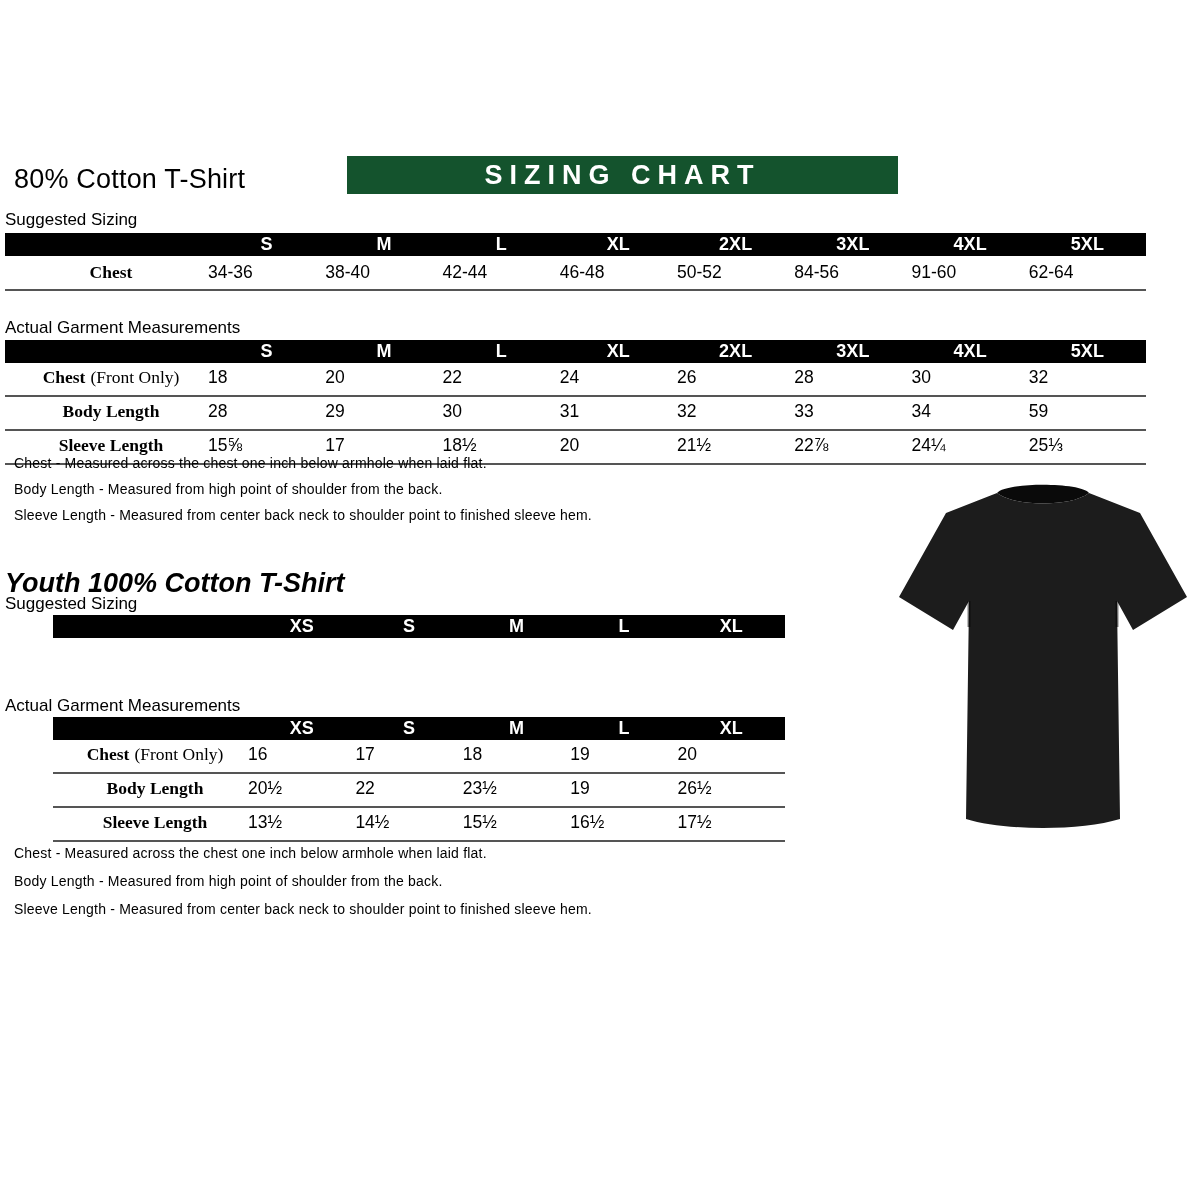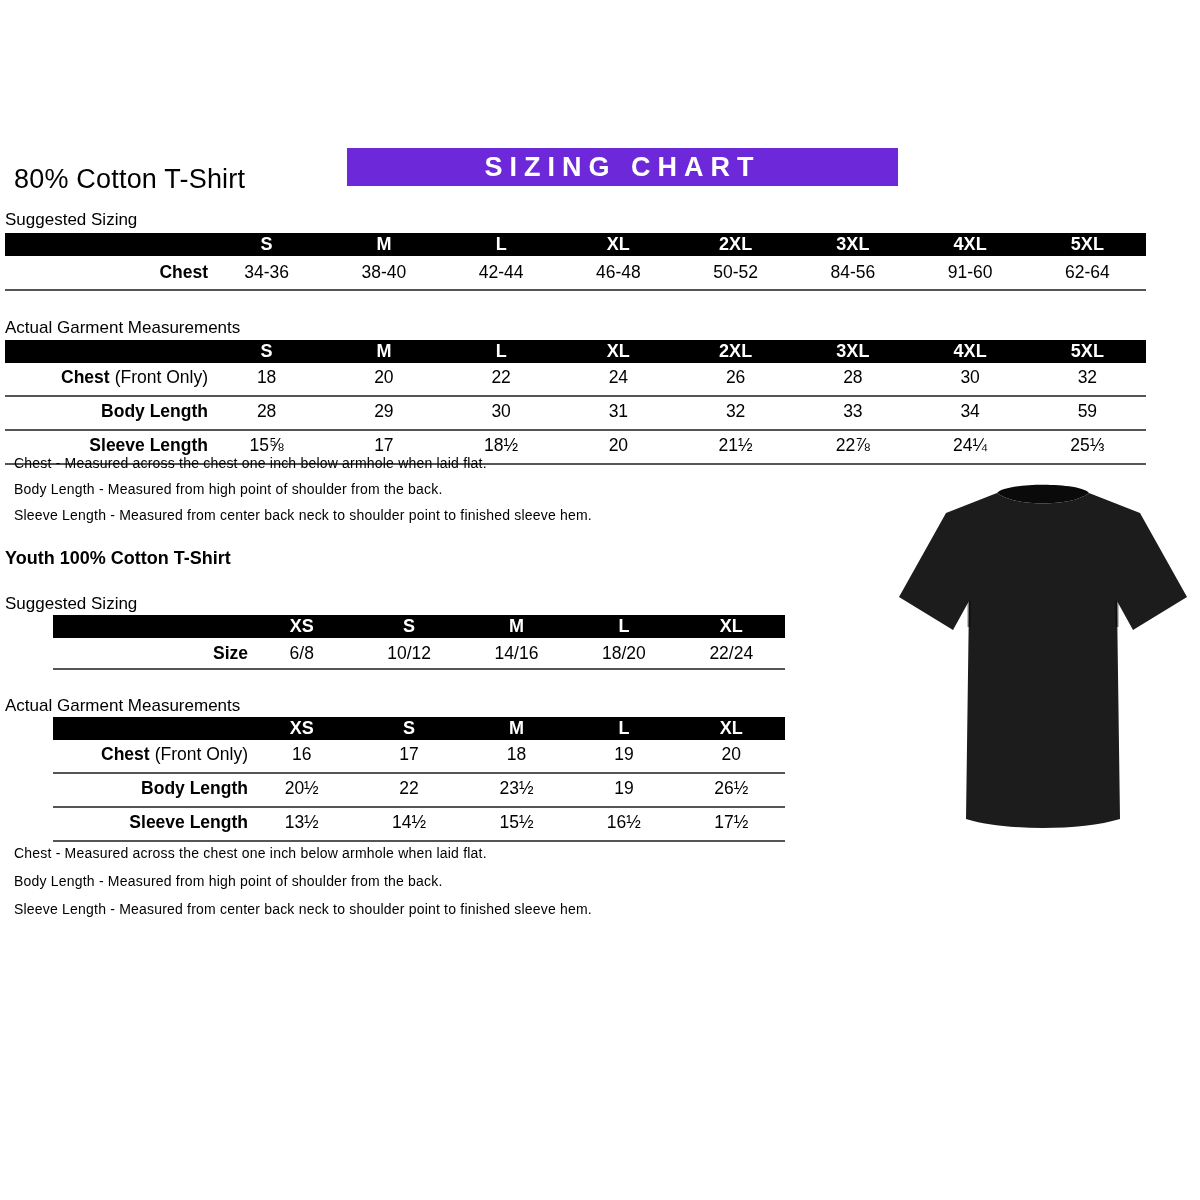--- a/index.html
+++ b/index.html
@@ -3,41 +3,41 @@
 <meta charset="utf-8">
 <style>
   html,body{margin:0;padding:0;}
   body{
     width:1200px;height:1200px;background:#ffffff;color:#000;
     font-family:"Liberation Sans",sans-serif;position:relative;overflow:hidden;
   }
   .abs{position:absolute;}
   .title{left:14px;top:164px;font-size:27px;letter-spacing:.2px;}
   .banner{
-    left:347px;top:148px;width:551px;height:38px;background:#6d28d9;color:#fff;
+    left:347px;top:156px;width:551px;height:38px;background:#14532d;color:#fff;
     font-weight:bold;font-size:27px;letter-spacing:7px;text-align:center;line-height:38px;
   }
   .sec-label{left:5px;font-size:17px;}
   .tbl{left:5px;}
   .tbl.adult{width:1141px;}
   .tbl.youth{width:780px;}
   .thead,.trow{display:grid;}
   .adult .thead,.adult .trow{grid-template-columns:203px repeat(8,1fr);}
   .youth .thead,.youth .trow{grid-template-columns:195px repeat(5,1fr);margin-left:48px;}
   .thead{background:#000;color:#fff;font-weight:bold;height:23px;font-size:18px;}
   .thead .cell{text-align:center;line-height:23px;}
   .trow{border-bottom:2px solid #555;}
-  .trow .cell{text-align:center;font-size:17.5px;}
+  .trow .cell{font-size:17.5px;}
   .r33 .cell{height:33px;line-height:33px;}
   .r30 .cell{height:30px;line-height:30px;}
   .r28 .cell{height:32px;line-height:28px;}
-  .cell.lbl{text-align:right;padding-left:9px;}
+  .cell.lbl{text-align:center;padding-left:9px;font-family:Liberation Serif, serif;}
   .b{font-weight:bold;}
   .sfx{margin-left:5px;}
-  .ytitle{left:5px;top:548px;font-size:18px;font-weight:bold;}
+  .ytitle{left:5px;top:568px;font-size:27px;font-weight:bold;font-style:italic;}
   .note{left:14px;font-size:14px;letter-spacing:.2px;}
   .tee{left:893px;top:477px;width:300px;height:360px;}
 </style>
 </head>
 <body>
 
 <div class="abs title">80% Cotton T-Shirt</div>
 <div class="abs banner">SIZING CHART</div>
 
 <div class="abs sec-label" style="top:210px">Suggested Sizing</div>
@@ -123,28 +123,20 @@
 <div class="abs sec-label" style="top:594px">Suggested Sizing</div>
 <div class="abs tbl youth" style="top:615px">
   <div class="thead">
     <div class="cell lbl"></div>
     <div class="cell">XS</div>
     <div class="cell">S</div>
     <div class="cell">M</div>
     <div class="cell">L</div>
     <div class="cell">XL</div>
   </div>
-  <div class="trow r30">
-    <div class="cell lbl b">Size</div>
-    <div class="cell">6/8</div>
-    <div class="cell">10/12</div>
-    <div class="cell">14/16</div>
-    <div class="cell">18/20</div>
-    <div class="cell">22/24</div>
-  </div>
 </div>
 
 <div class="abs sec-label" style="top:696px">Actual Garment Measurements</div>
 <div class="abs tbl youth" style="top:717px">
   <div class="thead">
     <div class="cell lbl"></div>
     <div class="cell">XS</div>
     <div class="cell">S</div>
     <div class="cell">M</div>
     <div class="cell">L</div>

